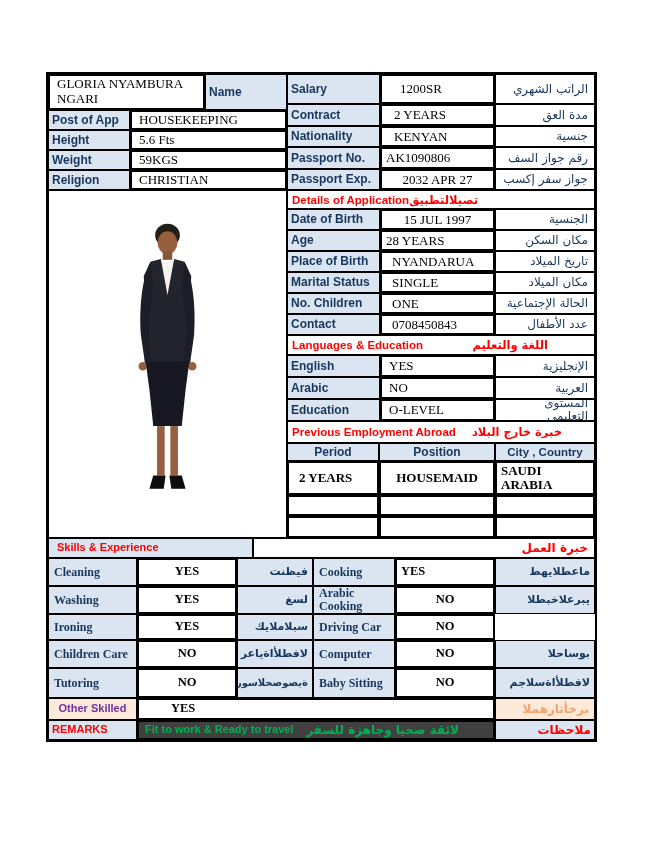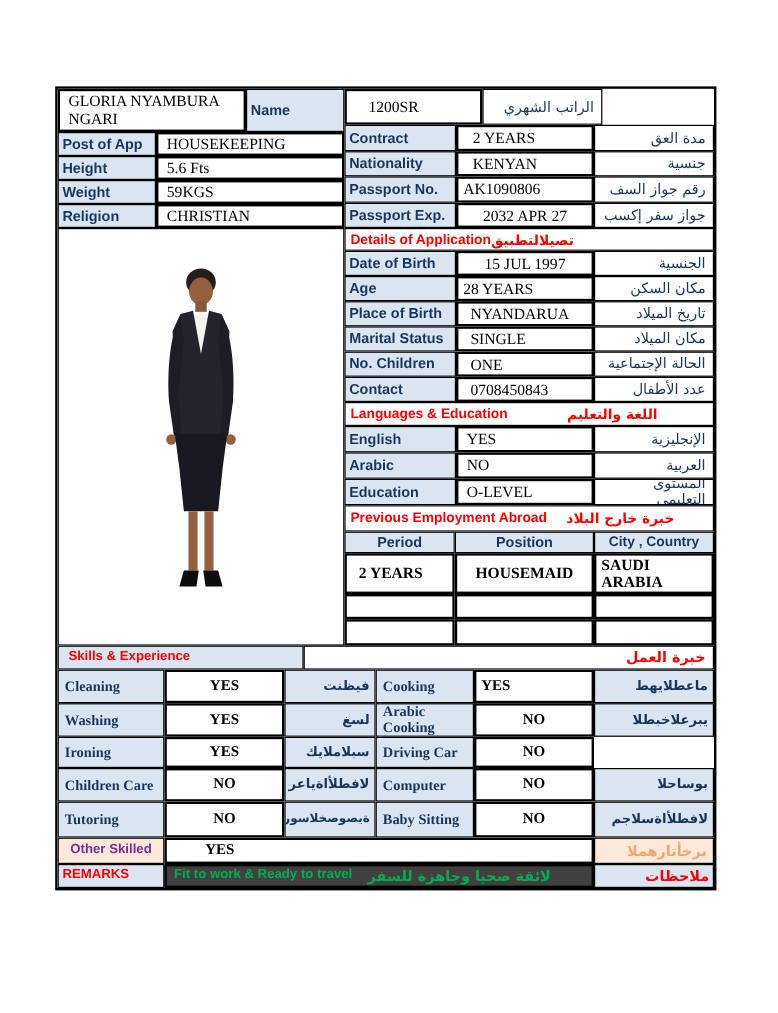--- a/index.html
+++ b/index.html
@@ -55,20 +55,21 @@
           <div class="cell lbl w82">Weight</div>
           <div class="cell val w157">59KGS</div>
         </div>
         <div class="row h20">
           <div class="cell lbl w82">Religion</div>
           <div class="cell val w157">CHRISTIAN</div>
         </div>
       </div>
       <div style="width:308px">
         <div class="row h30">
+          <div class="cell lbl w93">Salary</div>
           <div class="cell val w115" style="padding-left:18px">1200SR</div>
           <div class="cell ar w100">الراتب الشهري</div>
         </div>
         <div class="row h22">
           <div class="cell lbl w93">Contract</div>
           <div class="cell val w115" style="padding-left:12px">2 YEARS</div>
           <div class="cell ar w100">مدة العق</div>
         </div>
         <div class="row h21">
           <div class="cell lbl w93">Nationality</div>

